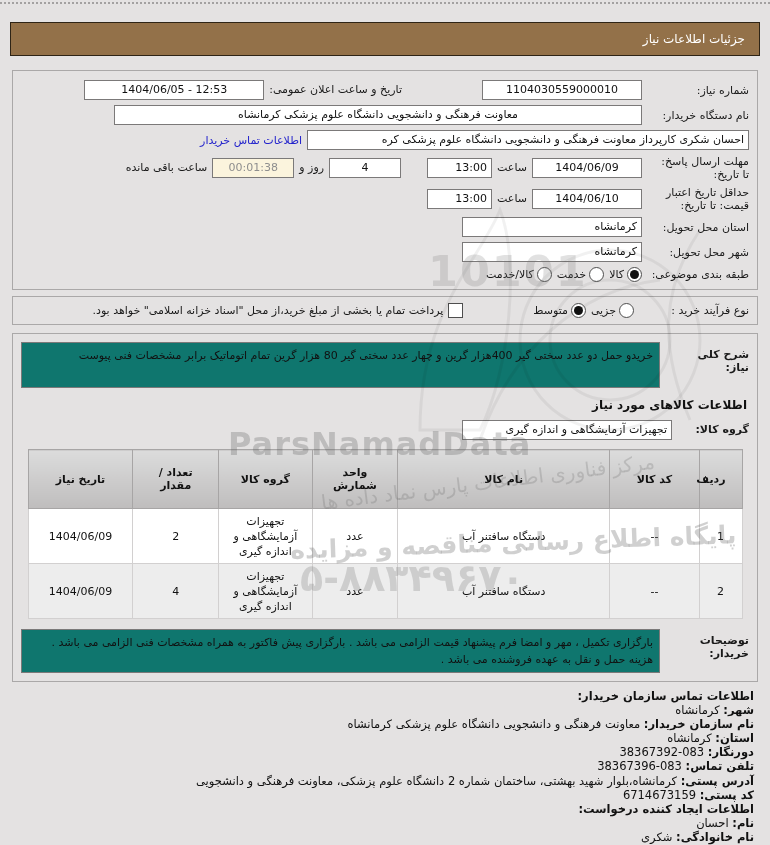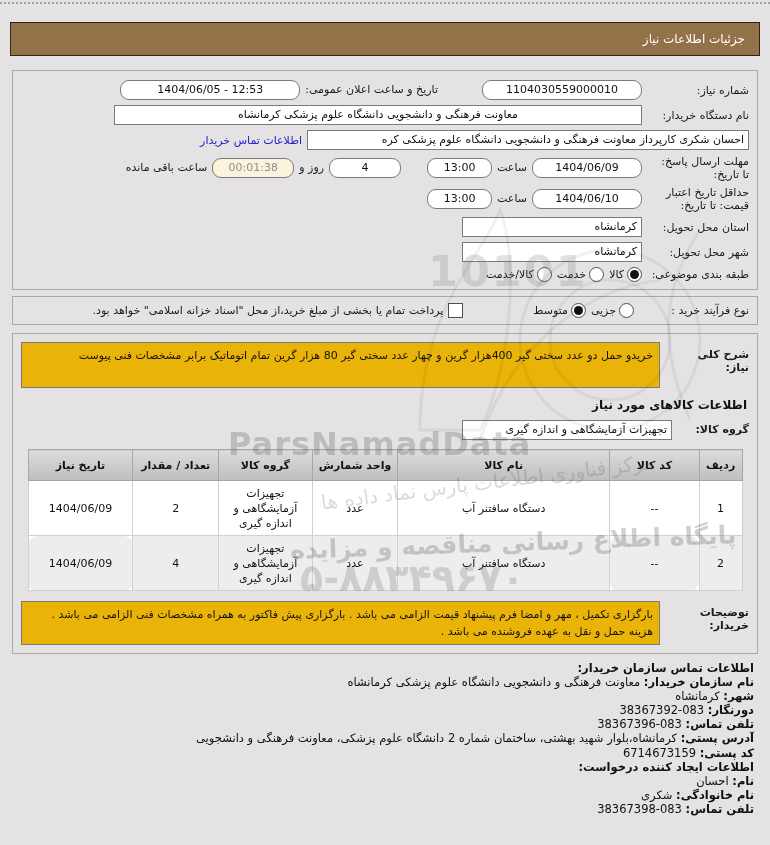--- a/index.html
+++ b/index.html
@@ -22,44 +22,44 @@
   .row{display:flex;align-items:center;gap:5px;margin-bottom:5px;}
   .row:last-child{margin-bottom:0;}
   .lbl{color:#1a1a1a;line-height:14px;}
   .lblcol{width:102px;flex:none;text-align:right;line-height:13px;}
   .lblcol.bold,.bold{font-weight:bold;}
   .input{
     background:#fff;border:1px solid #7b7979;height:18px;line-height:18px;
     padding:0 4px;box-sizing:content-box;flex:none;overflow:hidden;white-space:nowrap;
   }
   .center{text-align:center;}
-  .ltr{direction:ltr;border-radius:9px;}
-  .w150{width:150px;} .w170{width:170px;} .w100{width:100px;} .w55{width:55px;}
+  .ltr{direction:ltr;}
+  .w150{width:150px;margin-left:36px;} .w170{width:170px;} .w100{width:100px;} .w55{width:55px;text-align:right;}
   .w62{width:62px;} .w72{width:72px;} .w200{width:200px;}
   .creator-box{width:432px;white-space:nowrap;}
   .timer{background:#fbf4dd;color:#8e8e8e;}
   .sp{width:34px;flex:none;}
   .link{color:#2323cc;cursor:pointer;white-space:nowrap;}
   .radio{width:13px;height:13px;border:1px solid #4e4e4e;border-radius:50%;
     background:#fff;flex:none;display:inline-block;position:relative;}
   .radio.checked::after{content:"";position:absolute;inset:2px;background:#111;border-radius:50%;}
   .checkbox{width:13px;height:13px;border:1px solid #4e4e4e;background:#fff;flex:none;}
   .opt{display:flex;align-items:center;gap:3px;}
   .bigbox{
-    background:#eab308;border:1px solid #7b7979;flex:1;
+    background:#0f766e;border:1px solid #7b7979;flex:1;
     padding:4px 6px;line-height:17px;min-height:38px;box-sizing:border-box;
   }
   .section-head{font-weight:bold;font-size:12px;margin:10px 2px 8px 0;}
   table.items{
     border-collapse:collapse;table-layout:fixed;width:715px;margin:2px auto 0 auto;
     background:#fff;border:1px solid #9b9999;font-size:11px;
   }
   table.items th{
     background:linear-gradient(#dcdcdc,#bfbdbd);
-    border:1px solid #a7a5a5;font-weight:bold;height:26px;padding:2px;margin-top:48px;
+    border:1px solid #a7a5a5;font-weight:bold;height:26px;padding:16px;margin-top:48px;
   }
   table.items td{
     border:1px solid #d2d0d0;text-align:center;padding:3px 2px;height:48px;line-height:15px;
   }
   table.items tr.alt td{background:#ededed;}
   .footer{margin:8px 16px 13px 14px;line-height:13.6px;font-size:11.5px;}
   .footer .fline{margin-bottom:0.5px;}
   .footer .fhead{font-weight:bold;}
   .footer b{font-weight:bold;}
   
@@ -231,22 +231,23 @@
     <div class="lbl lblcol bold" style="width:84px;align-self:flex-start;margin-top:5px;">
       <span>توضیحات</span><br>
       <span>خریدار:</span>
     </div>
     <div class="bigbox" style="min-height:42px">بارگزاری تکمیل ، مهر و امضا فرم پیشنهاد قیمت الزامی می باشد . بارگزاری پیش فاکتور به همراه مشخصات فنی الزامی می باشد . هزینه حمل و نقل به عهده فروشنده می باشد .</div>
   </div>
 </div>
 
 <div class="footer">
   <div class="fline fhead">اطلاعات تماس سازمان خریدار:</div>
+  <div class="fline"><b>شهر:</b> <span>کرمانشاه</span></div>
   <div class="fline"><b>نام سازمان خریدار:</b> <span>معاونت فرهنگی و دانشجویی دانشگاه علوم پزشکی کرمانشاه</span></div>
-  <div class="fline"><b>شهر:</b> <span>کرمانشاه</span></div>
+  <div class="fline"><b>استان:</b> <span>کرمانشاه</span></div>
   <div class="fline"><b>دورنگار:</b> <span class="ltr" style="display:inline-block">38367392-083</span></div>
   <div class="fline"><b>تلفن تماس:</b> <span class="ltr" style="display:inline-block">38367396-083</span></div>
   <div class="fline"><b>آدرس پستی:</b> <span>کرمانشاه،بلوار شهید بهشتی، ساختمان شماره 2 دانشگاه علوم پزشکی، معاونت فرهنگی و دانشجویی</span></div>
   <div class="fline"><b>کد پستی:</b> <span class="ltr" style="display:inline-block">6714673159</span></div>
   <div class="fline fhead">اطلاعات ایجاد کننده درخواست:</div>
   <div class="fline"><b>نام:</b> <span>احسان</span></div>
   <div class="fline"><b>نام خانوادگی:</b> <span>شکری</span></div>
   <div class="fline"><b>تلفن تماس:</b> <span class="ltr" style="display:inline-block">38367398-083</span></div>
 </div>
 

